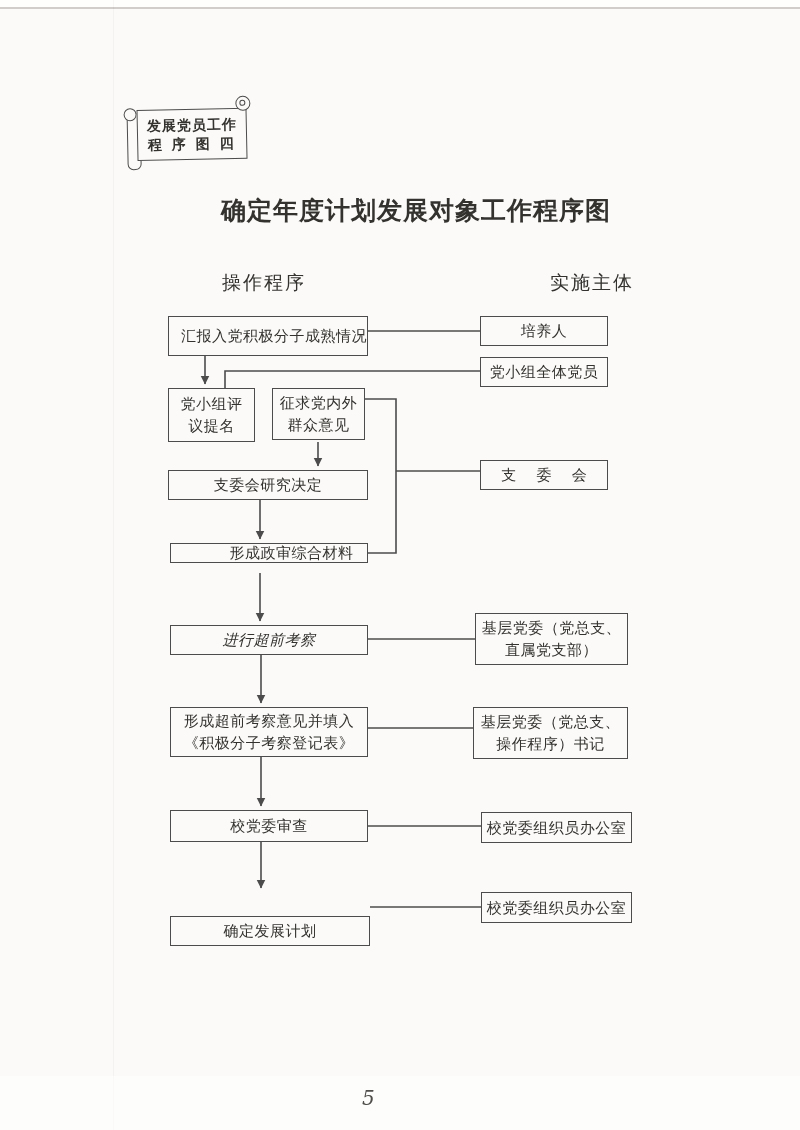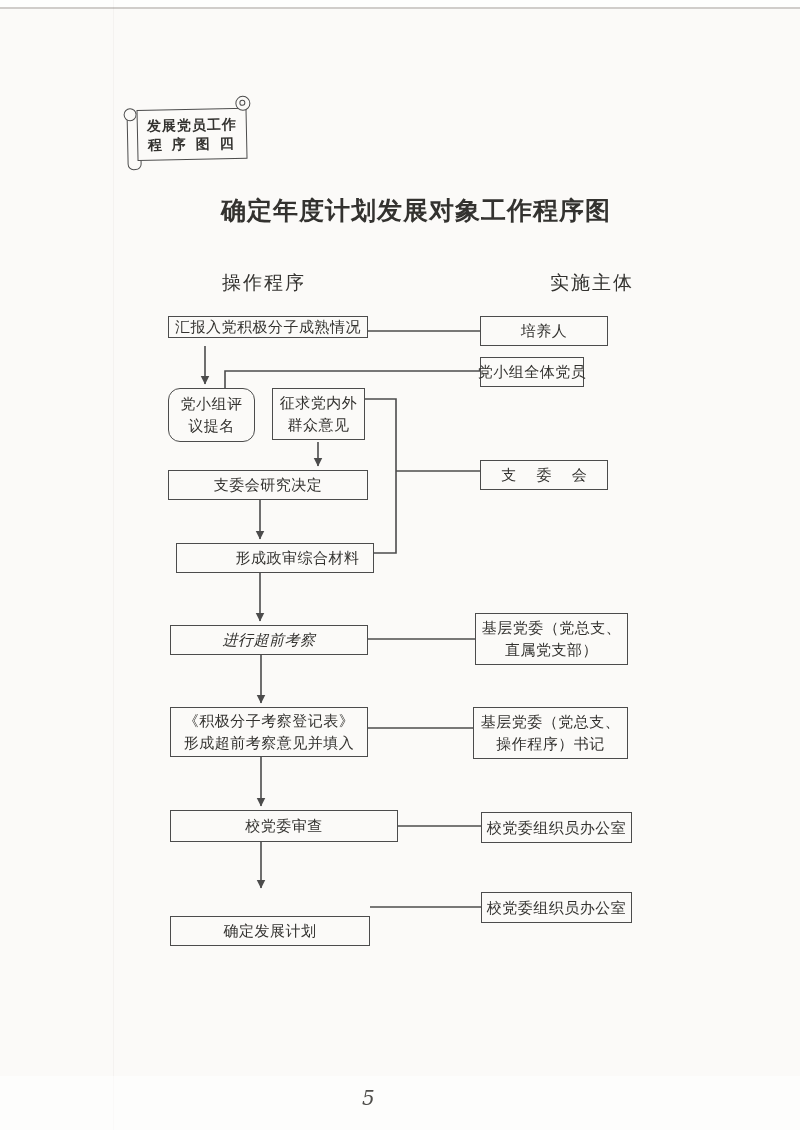--- a/index.html
+++ b/index.html
@@ -111,54 +111,54 @@
       <polyline points="368,639 475,639" class="connector"></polyline>
       <polyline points="261,655 261,703" class="connector" marker-end="url(#arrowhead)"></polyline>
       <polyline points="368,728 473,728" class="connector"></polyline>
       <polyline points="261,757 261,806" class="connector" marker-end="url(#arrowhead)"></polyline>
       <polyline points="368,826 481,826" class="connector"></polyline>
       <polyline points="261,842 261,888" class="connector" marker-end="url(#arrowhead)"></polyline>
       <polyline points="370,907 481,907" class="connector"></polyline>
     </svg>
 
   <div id="boxes">
-      <div class="flow-box" style="left: 168px; top: 316px; width: 200px; height: 22px;">
+      <div class="flow-box" style="left: 168px; top: 316px; width: 200px; height: 40px; align-items: flex-end;">
         <div class="box-line">汇报入党积极分子成熟情况</div>
       </div>
-      <div class="flow-box" style="left: 168px; top: 388px; width: 87px; height: 54px; border-radius: 12px;">
+      <div class="flow-box" style="left: 168px; top: 388px; width: 87px; height: 54px;">
         <div class="box-line">党小组评</div>
         <div class="box-line">议提名</div>
       </div>
       <div class="flow-box" style="left: 272px; top: 388px; width: 93px; height: 52px;">
         <div class="box-line">征求党内外</div>
         <div class="box-line">群众意见</div>
       </div>
       <div class="flow-box" style="left: 168px; top: 470px; width: 200px; height: 30px;">
         <div class="box-line">支委会研究决定</div>
       </div>
-      <div class="flow-box" style="left: 176px; top: 543px; width: 198px; height: 30px; padding-left: 45px;">
+      <div class="flow-box" style="left: 170px; top: 543px; width: 198px; height: 20px; padding-left: 45px;">
         <div class="box-line">形成政审综合材料</div>
       </div>
       <div class="flow-box" style="left: 170px; top: 625px; width: 198px; height: 30px; font-style: italic;">
         <div class="box-line">进行超前考察</div>
       </div>
       <div class="flow-box" style="left: 170px; top: 707px; width: 198px; height: 50px;">
+        <div class="box-line">形成超前考察意见并填入</div>
         <div class="box-line">《积极分子考察登记表》</div>
-        <div class="box-line">形成超前考察意见并填入</div>
       </div>
-      <div class="flow-box" style="left: 170px; top: 810px; width: 228px; height: 32px;">
+      <div class="flow-box" style="left: 170px; top: 810px; width: 198px; height: 32px;">
         <div class="box-line">校党委审查</div>
       </div>
       <div class="flow-box" style="left: 170px; top: 892px; width: 200px; height: 30px; margin-top: 24px;">
         <div class="box-line">确定发展计划</div>
       </div>
       <div class="flow-box" style="left: 480px; top: 316px; width: 128px; height: 30px;">
         <div class="box-line">培养人</div>
       </div>
-      <div class="flow-box" style="left: 480px; top: 357px; width: 104px; height: 30px;">
+      <div class="flow-box" style="left: 480px; top: 357px; width: 128px; height: 30px;">
         <div class="box-line">党小组全体党员</div>
       </div>
       <div class="flow-box spaced" style="left: 480px; top: 460px; width: 128px; height: 30px;">
         <div class="box-line">支 委 会</div>
       </div>
       <div class="flow-box" style="left: 475px; top: 613px; width: 153px; height: 52px;">
         <div class="box-line">基层党委（党总支、</div>
         <div class="box-line">直属党支部）</div>
       </div>
       <div class="flow-box" style="left: 473px; top: 707px; width: 155px; height: 52px;">

